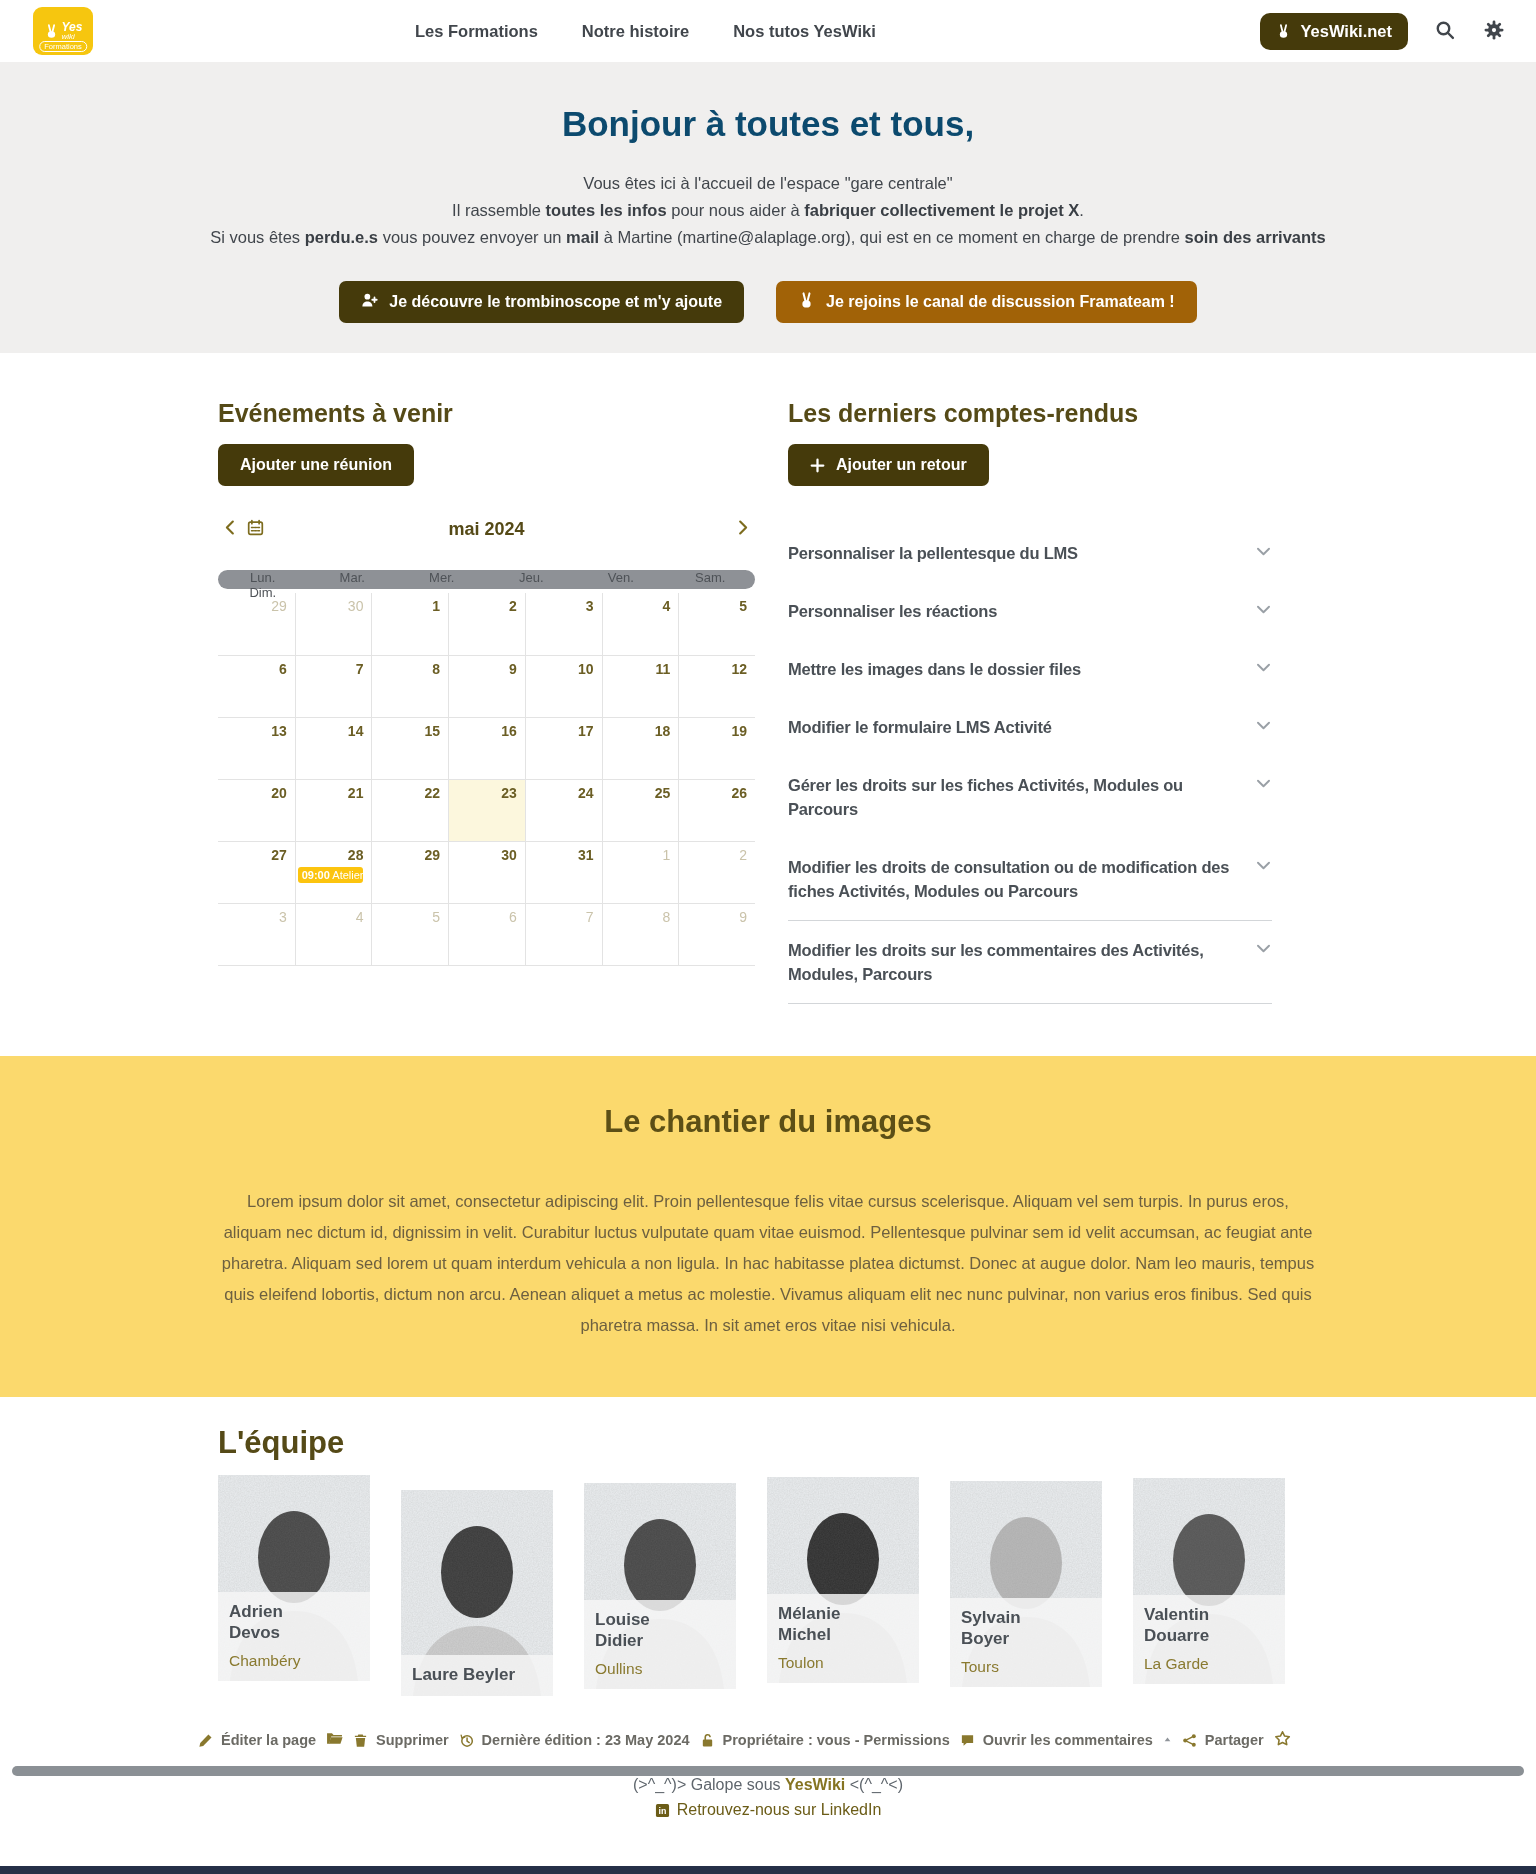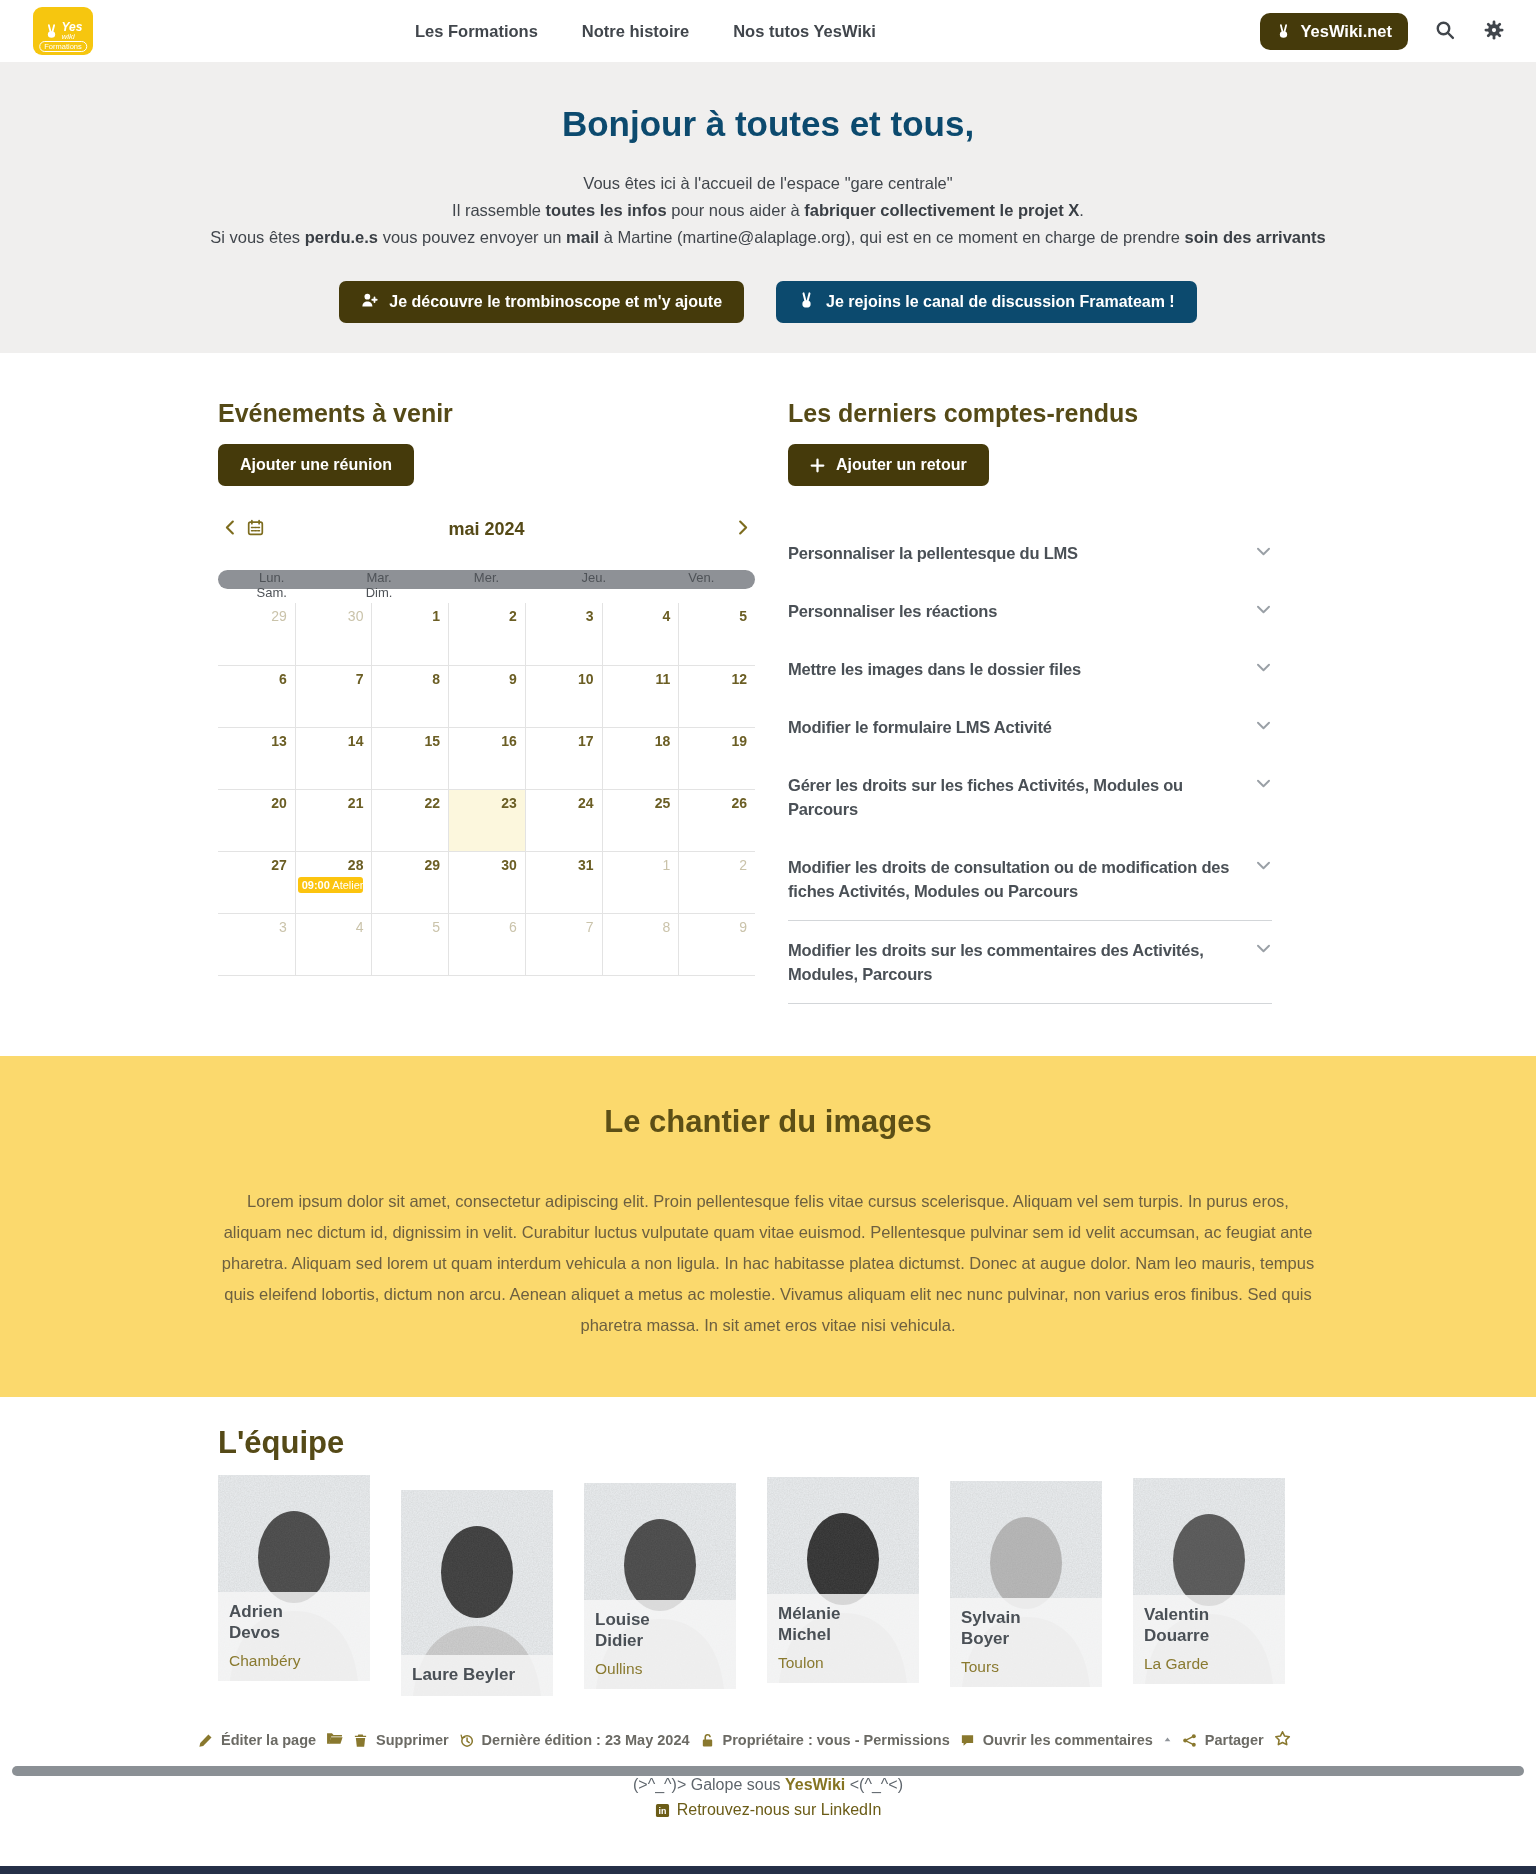--- a/index.html
+++ b/index.html
@@ -32,37 +32,37 @@
 
   
   .hero { background:#f0efee; text-align:center; padding:24px 0 30px; flex:none; }
   .hero h1 { font-size:35px; font-weight:bold; color:#0c4a6e; margin:18px 0 26px; }
   .hero p { font-size:16.5px; line-height:27px; color:#41464c; max-width:1120px; margin:0 auto; }
   .hero b { color:#3a3f45; }
   .hero-ctas { margin-top:30px; display:flex; justify-content:center; gap:32px; }
   .btn { height:42px; border:none; border-radius:7px; padding:0 22px; font-size:16px; font-weight:600;
          display:inline-flex; align-items:center; gap:11px; cursor:pointer; font-family:inherit; }
   .btn-dark { background:#453a0b; color:#fff; }
-  .btn-yellow { background:#0c4a6e; color:#fff;text-align:center; }
+  .btn-yellow { background:#a16207; color:#fff;text-align:center; }
 
   
   .main-cols { width:1100px; margin:24px auto 0; display:flex; flex:none; }
   .col-left { width:537px; flex:none; }
   .col-right { width:484px; flex:none; margin-left:33px; }
   h2.sec { font-size:25px; font-weight:bold; color:#554a17; margin-top:22px; }
   .add-btn { margin-top:16px; }
 
   
   .calendar { margin-top:30px; }
   .cal-head { position:relative; height:26px; display:flex; align-items:center; color:#7d6c1e; margin-bottom:28px; }
   .cal-nav { background:none; border:none; color:#7d6c1e; cursor:pointer; font-size:17px; padding:0 4px; }
   .cal-title { position:absolute; left:0; right:0; text-align:center; font-size:18px; font-weight:bold; color:#554a17; }
   .cal-next { margin-left:auto; }
-  .cal-daybar { display:grid; grid-template-columns:repeat(5,1fr); background:#8e9196; border-radius:10px;
-                height:19px; align-items:center; margin-bottom:14px; }
+  .cal-daybar { display:grid; grid-template-columns:repeat(6,1fr); background:#8e9196; border-radius:10px;
+                height:19px; align-items:center; margin-bottom:4px; }
   .dh { text-align:center; font-size:13px; color:#4e5257; }
   .cal-grid { display:grid; grid-template-columns:repeat(7,1fr); grid-auto-rows:62px; border-bottom:1px solid #e3e3e3; }
   .cal-cell { border-left:1px solid #e3e3e3; border-top:1px solid #e3e3e3; padding:5px 8px 0 2px; overflow:hidden; cursor:pointer; }
   .cal-cell:nth-child(7n+1) { border-left:none; }
   .cal-cell:nth-child(-n+7) { border-top:none; }
   .cal-num { display:block; text-align:right; font-size:14px; font-weight:600; color:#6b5e24; }
   .cal-cell.muted .cal-num { color:#cac3aa; font-weight:400; }
   .cal-cell.today { background:#fcf7dd; }
   .event-pill { margin-top:4px; background:#fcc40f; border-radius:3px; color:#fff; font-size:11px;
                 padding:2px 4px; white-space:nowrap; overflow:hidden; cursor:pointer; }

